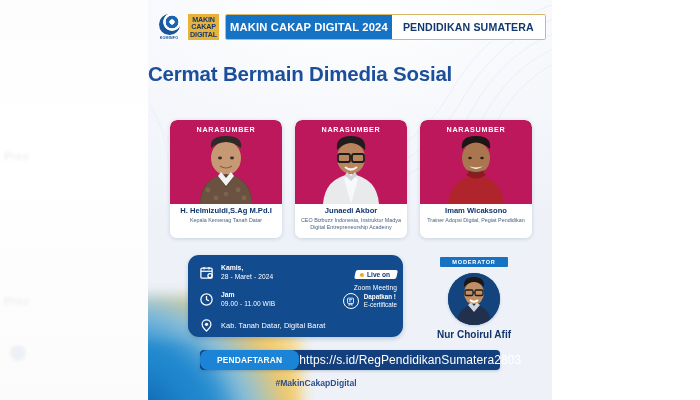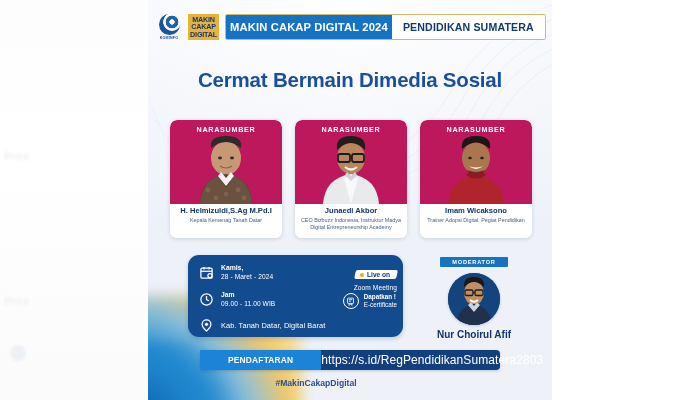--- a/index.html
+++ b/index.html
@@ -96,22 +96,22 @@
     white-space: nowrap;
   }
   .title-white {
     background: #ffffff; color: #13386d; flex:1;
     display:flex; align-items:center; justify-content:center;
     font-size: 10.6px; font-weight: 800; letter-spacing: .15px; white-space: nowrap;
   }
 
   
   .headline {
-    position:absolute; left:0; top:68px; width:404px;
-    text-align:center; color:#1b4f9c;
+    position:absolute; left:0; top:62px; width:404px;
+    text-align:left; color:#1b4f9c;
     font-size: 20.5px; font-weight: 800; letter-spacing: -.2px;
   }
 
   
   .speakers {
     position:absolute; left:22px; top:120px; width:362px; height:120px;
     display:flex; justify-content:space-between;
   }
   .spk {
     width: 112px; height: 118px;
@@ -193,22 +193,22 @@
   }
   .mod-name { margin-top:4px; font-size:10px; font-weight:700; color:#12356b; }
 
   
   .reg {
     position:absolute; left:52px; top:350px; width:300px; height:20px;
     background:#133f7d; border-radius:4px; display:flex; align-items:center;
     box-shadow:0 1px 3px rgba(20,60,120,.25);
   }
   .reg-label {
-    background:#1b84d6; color:#ffffff; height:20px; border-radius:1px;
-    display:flex;align-items:center; padding:0 28px;
+    background:#1b84d6; color:#ffffff; height:20px; border-radius:8px;
+    display:flex;align-items:center; padding:0 17px;
     font-size:8.4px; font-weight:800; letter-spacing:.2px;
   }
   .reg-url {
     flex:1; text-align:left; color:#ffffff;
     font-size:12px; font-weight:400; letter-spacing:.1px;
   }
 
   .hashtag {
     position:absolute; left:0; top:378px; width:336px; text-align:center;
     color:#2b4f8f; font-size:8.6px; font-weight:700;

